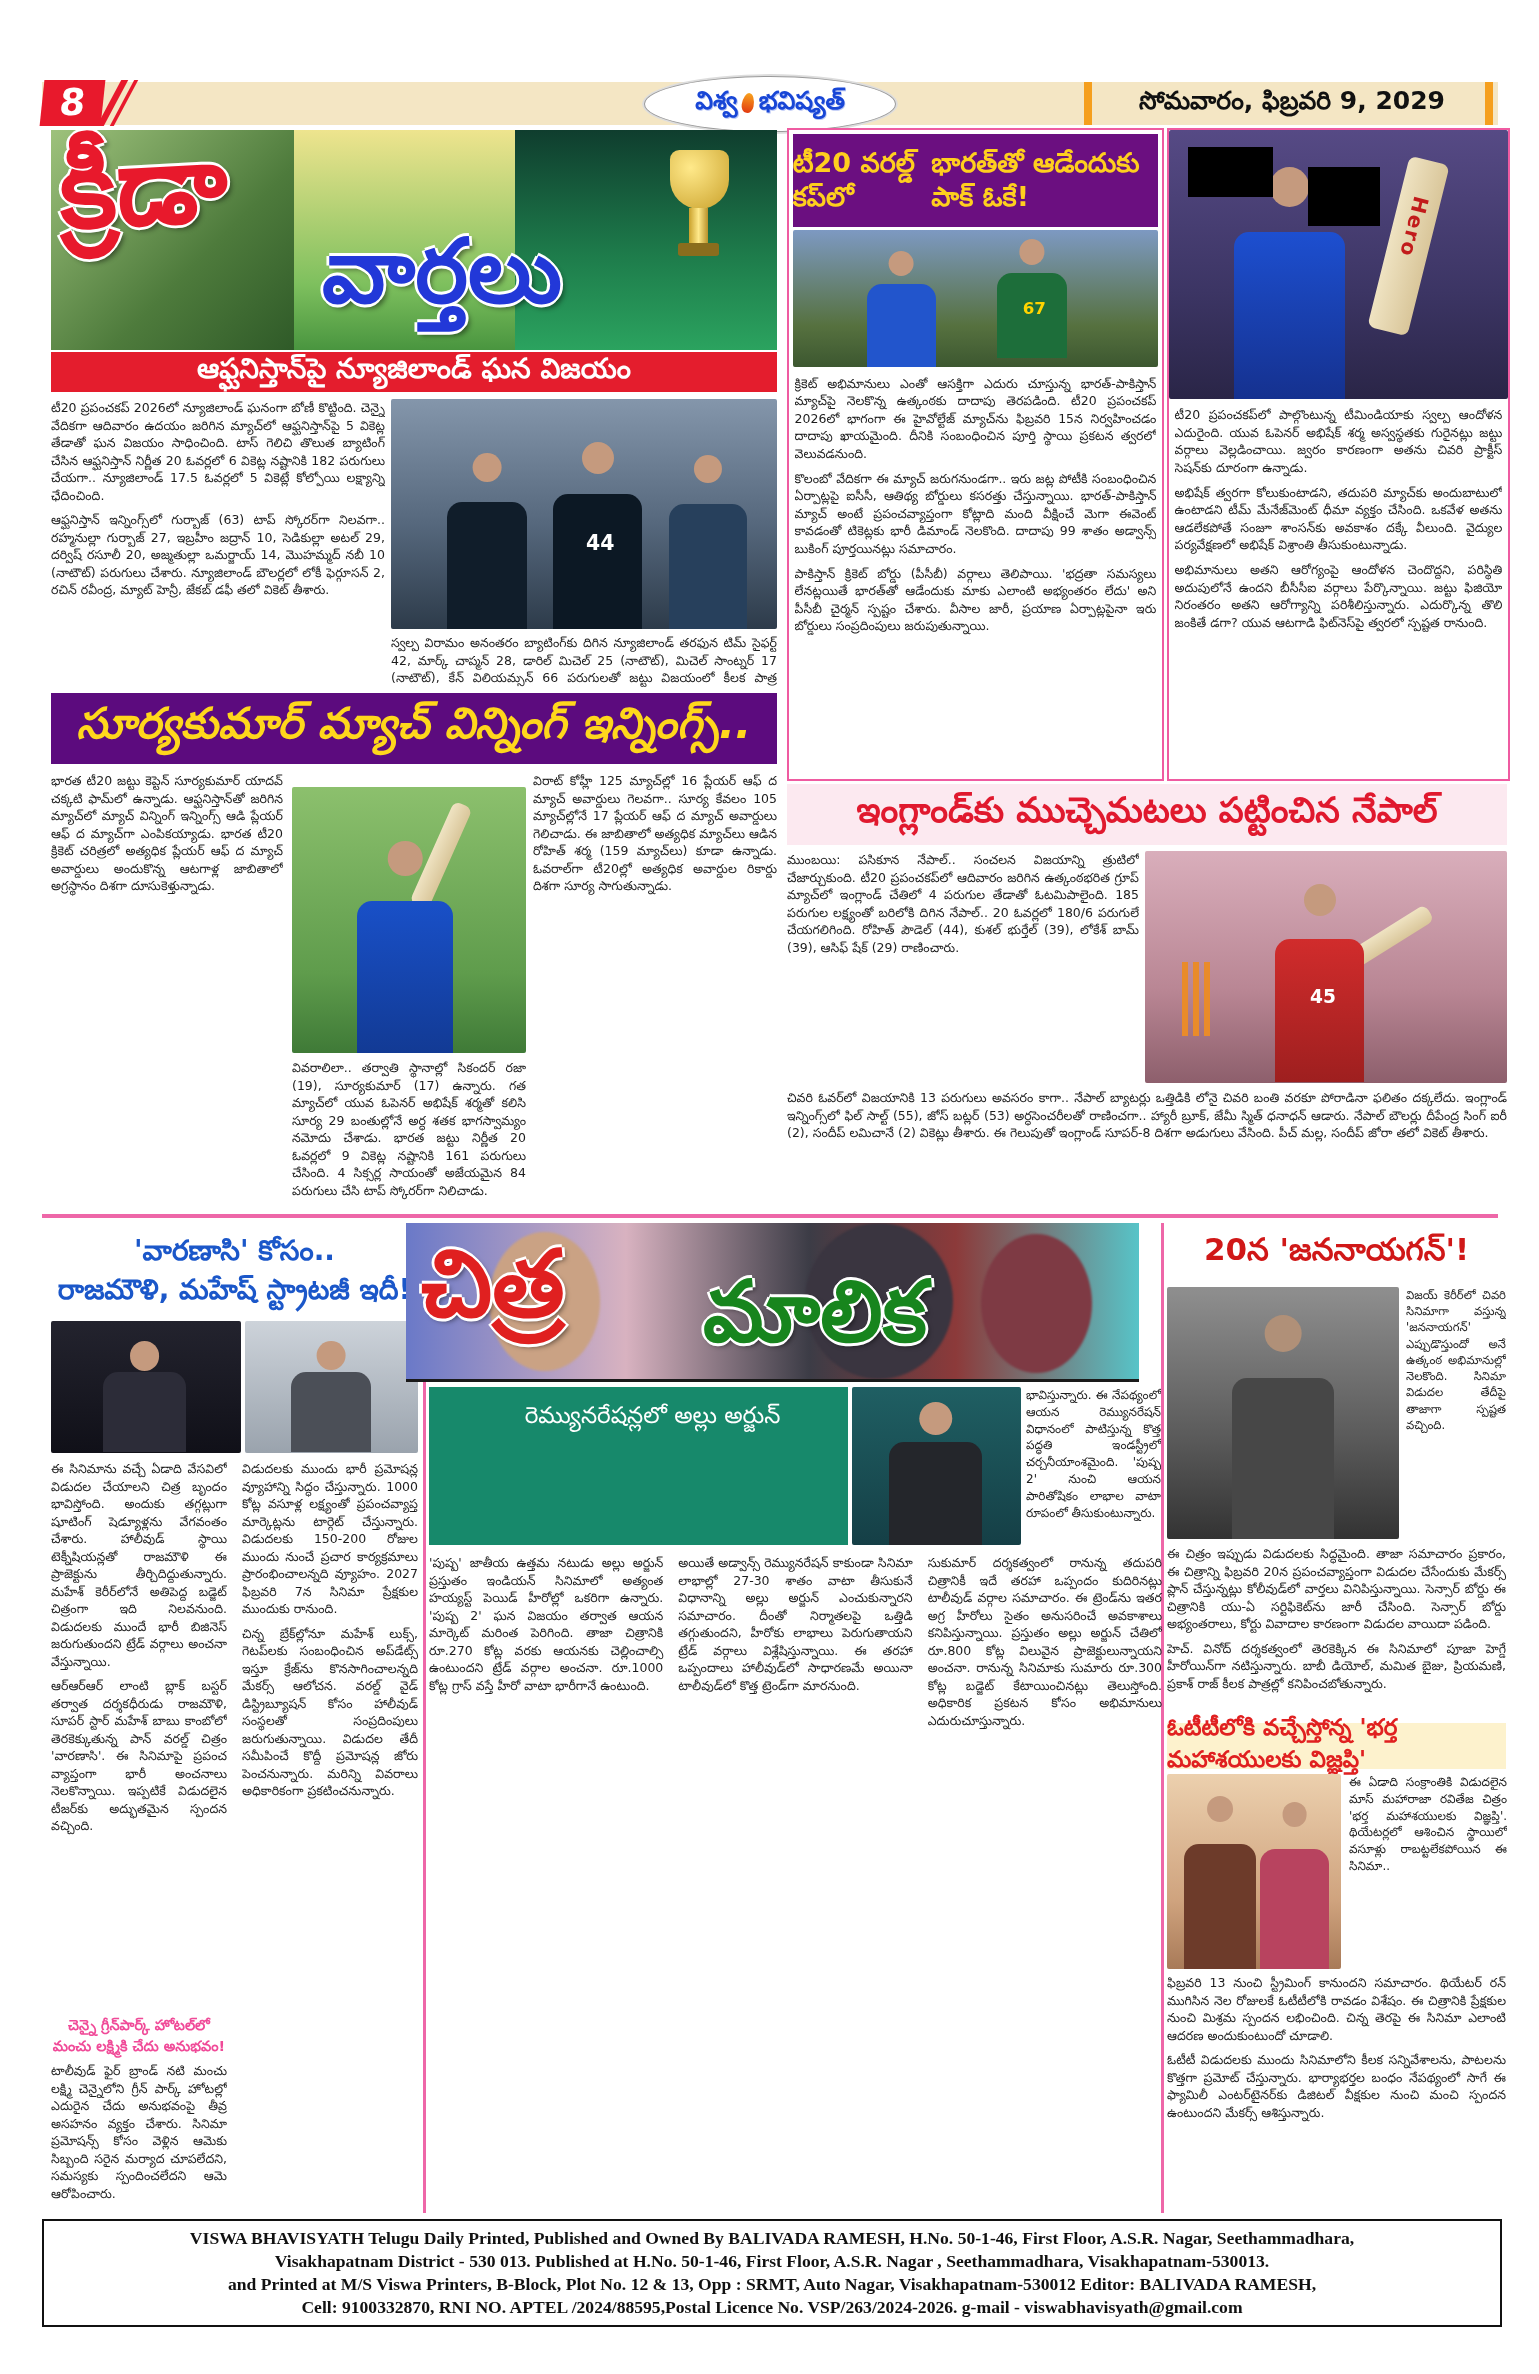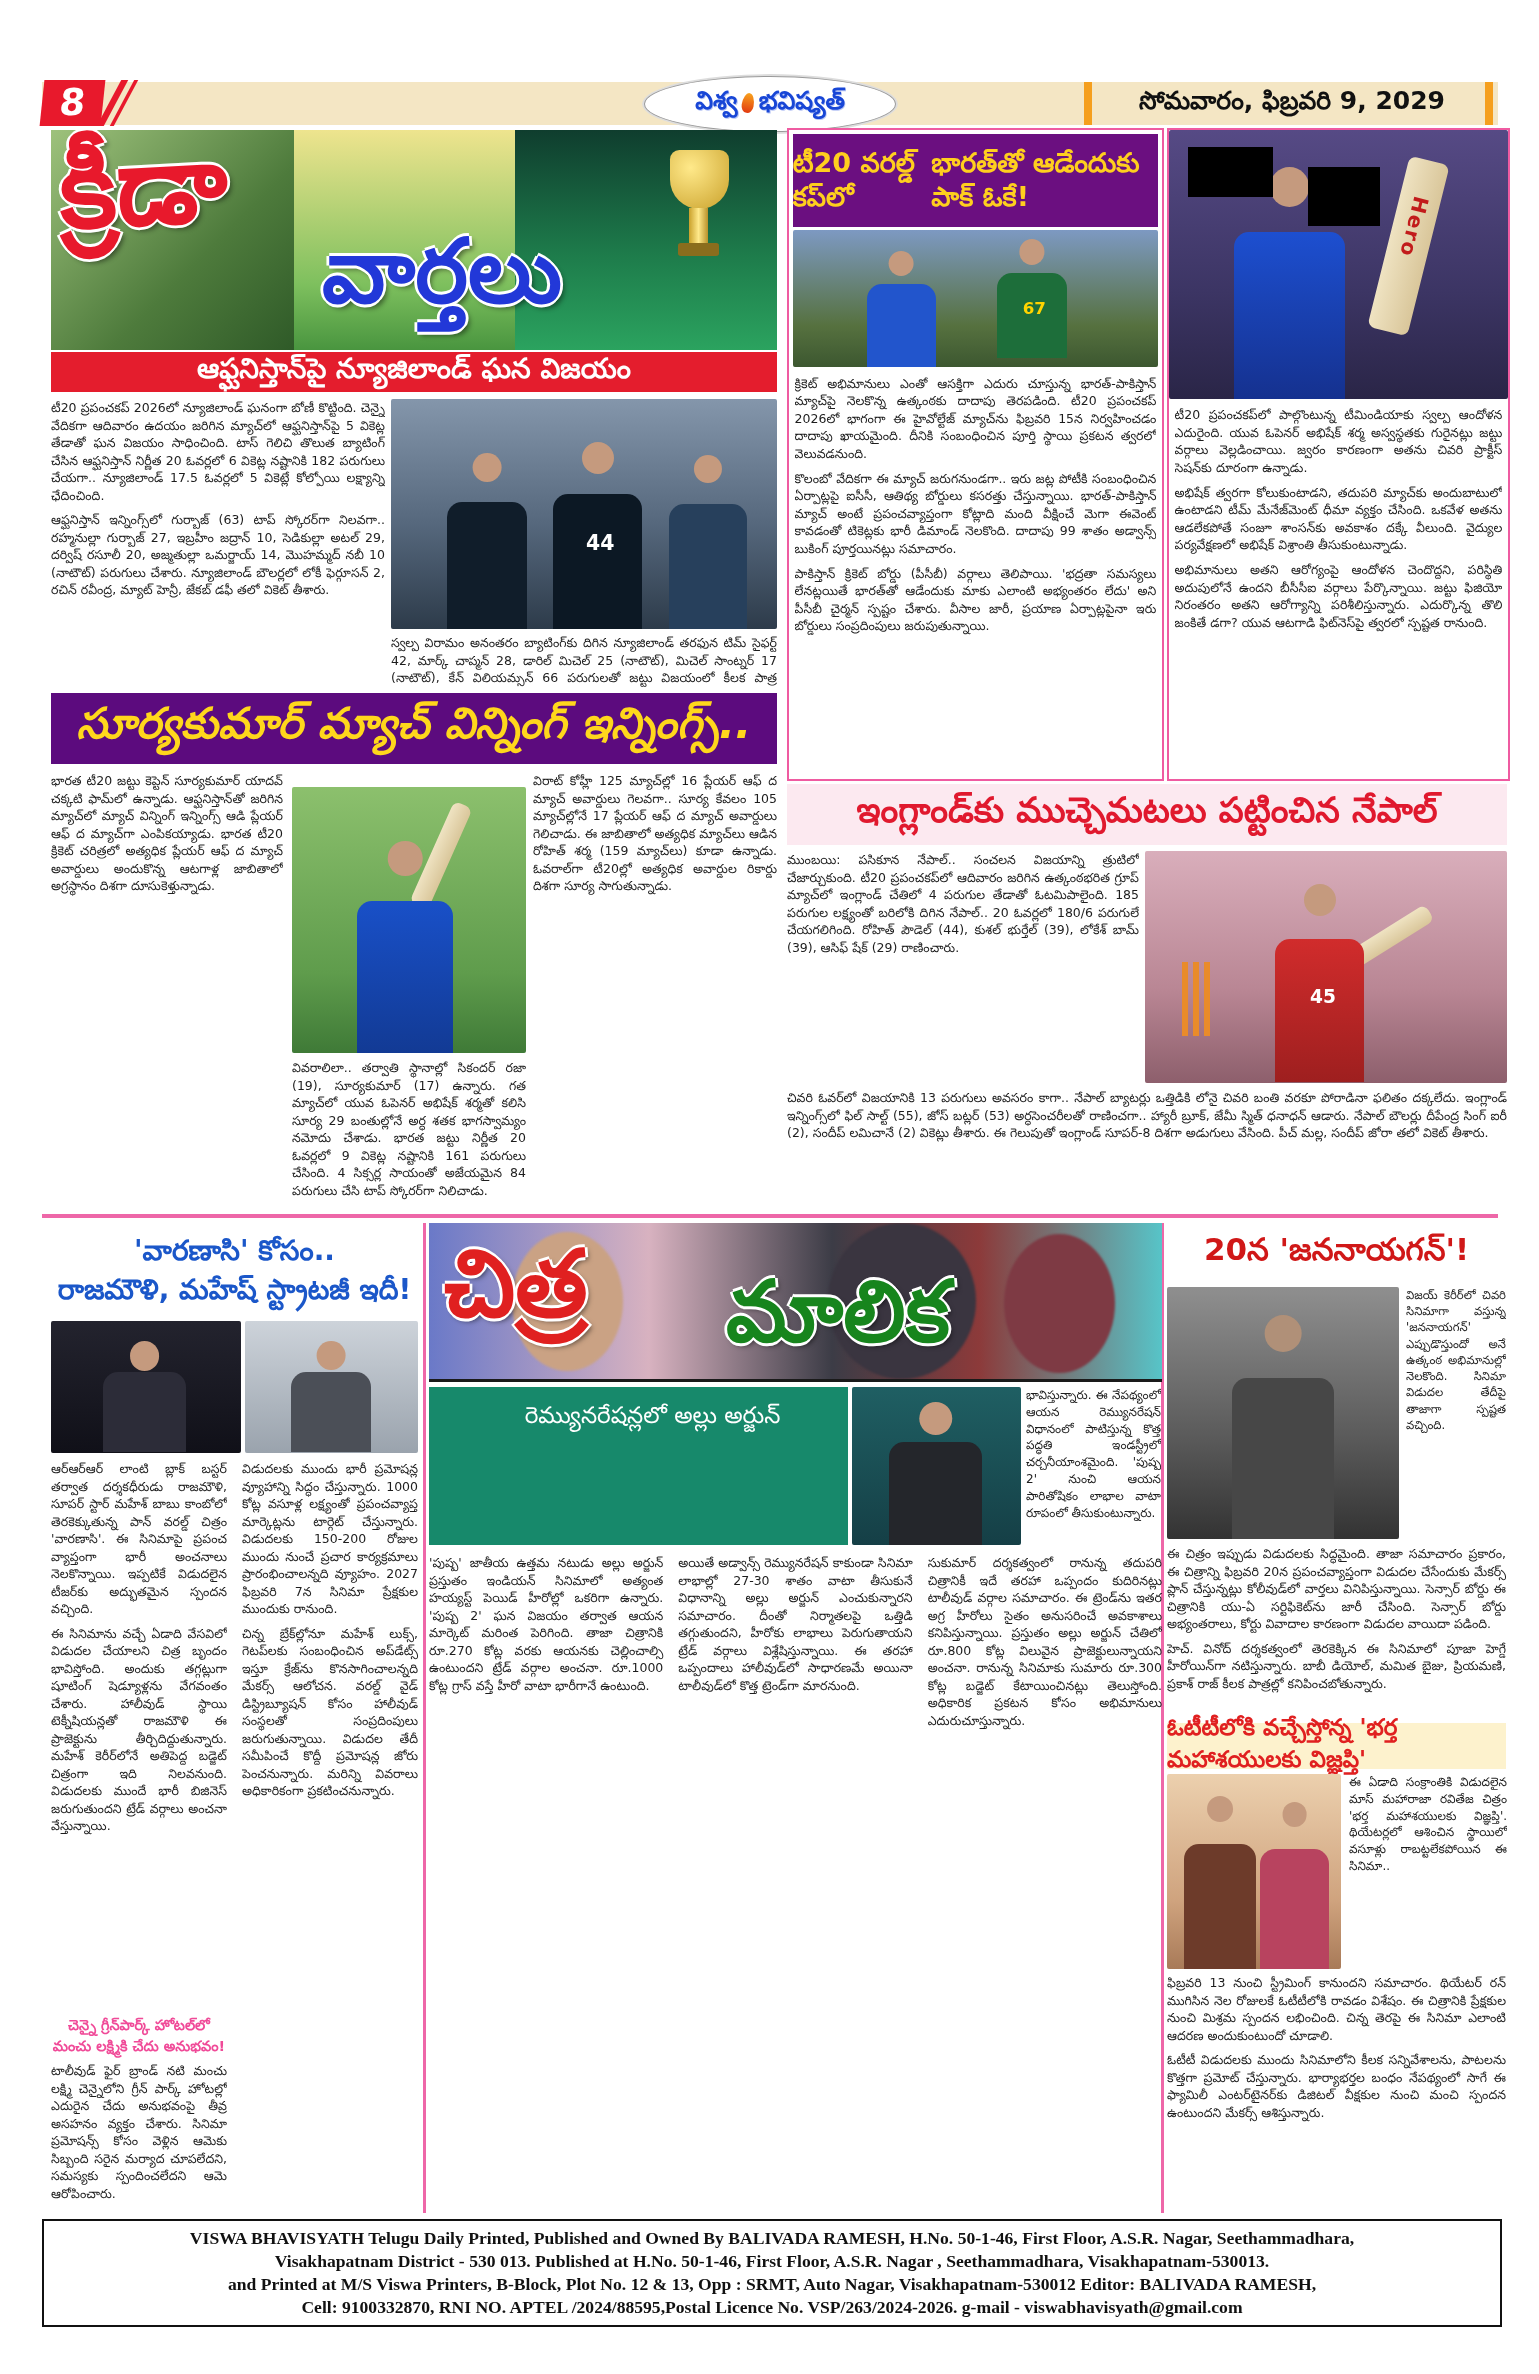--- a/index.html
+++ b/index.html
@@ -50,21 +50,21 @@
              align-items:center;justify-content:center;line-height:1.25;text-align:center;}
   .nepal-bar{left:787px;top:784px;width:720px;height:61px;background:#fce9f0;color:#e0192e;font-weight:900;
              font-size:35px;display:flex;align-items:center;justify-content:center;}
   .redact{position:absolute;background:#000;}
   .bat{position:absolute;background:linear-gradient(90deg,#efe3c2,#d9c69a);border-radius:7.4px;}
   .bat-label{position:absolute;writing-mode:vertical-rl;color:#c21b1b;font-weight:900;font-size:20.4px;letter-spacing:1.9px;}
   
   .hline-pink{left:42px;top:1214px;width:1456px;height:3.7px;background:#ee67a8;}
   .vline{width:2.8px;background:#ee67a8;top:1223px;height:990px;}
   .varanasi-head{left:51px;top:1231px;width:367px;color:#1b57c9;font-weight:900;font-size:28px;text-align:center;line-height:1.4;}
-  .cine-banner{left:429px;top:1223px;width:733px;height:156px;overflow:hidden;border-bottom:3.7px solid #1a1a1a;
+  .cine-banner{left:406px;top:1223px;width:733px;height:156px;overflow:hidden;border-bottom:3.7px solid #1a1a1a;
                background:linear-gradient(90deg,#6a79c8,#d8b2c0 30%,#3c3c46 55%,#8c3a3a 75%,#57c4c8);}
   .blob{position:absolute;border-radius:50%;filter:blur(0.9px);}
   .cine-t1{position:absolute;left:15px;top:7.4px;font-size:93px;font-weight:900;color:#e02020;
      text-shadow:-2.8px 0 #fff,2.8px 0 #fff,0 -2.8px #fff,0 2.8px #fff,2.8px 2.8px 5.6px rgba(0,0,0,.5);}
   .cine-t2{position:absolute;left:297px;top:39px;font-size:85px;font-weight:900;color:#17851d;
      text-shadow:-2.8px 0 #fff,2.8px 0 #fff,0 -2.8px #fff,0 2.8px #fff,2.8px 2.8px 5.6px rgba(0,0,0,.5);}
   .trend-box{left:429px;top:1387px;width:419px;height:158px;background:#17896b;color:#fff;text-align:center;}
   .trend-kicker{font-size:23px;margin-top:15px;padding-left:28px;}
   .trend-head{font-size:52px;font-weight:900;margin-top:7.4px;}
   .jana-head{left:1167px;top:1231px;width:339px;color:#d01818;font-weight:900;font-size:31px;text-align:center;}
@@ -225,22 +225,22 @@
         <div class="torso" style="background:#2c2c38;"></div>
     </div>
   </div>
   <div class="abs photo" style="left:245px;top:1321px;width:173px;height:132px;background:linear-gradient(180deg,#cdd3da,#9aa3ad);">
     <div class="fig" style="left:46px;top:20.4px;width:80px;height:111px;">
       <div class="head"></div>
         <div class="torso" style="background:#4b4f57;"></div>
     </div>
   </div>
   <div class="abs body-txt" style="left:51px;top:1460px;width:176px;height:549px;">
+    <p>ఈ సినిమాను వచ్చే ఏడాది వేసవిలో విడుదల చేయాలని చిత్ర బృందం భావిస్తోంది. అందుకు తగ్గట్లుగా షూటింగ్ షెడ్యూళ్లను వేగవంతం చేశారు. హాలీవుడ్ స్థాయి టెక్నీషియన్లతో రాజమౌళి ఈ ప్రాజెక్టును తీర్చిదిద్దుతున్నారు. మహేశ్ కెరీర్‌లోనే అతిపెద్ద బడ్జెట్ చిత్రంగా ఇది నిలవనుంది. విడుదలకు ముందే భారీ బిజినెస్ జరుగుతుందని ట్రేడ్ వర్గాలు అంచనా వేస్తున్నాయి.</p>
     <p>ఆర్‌ఆర్‌ఆర్ లాంటి బ్లాక్ బస్టర్ తర్వాత దర్శకధీరుడు రాజమౌళి, సూపర్ స్టార్ మహేశ్ బాబు కాంబోలో తెరకెక్కుతున్న పాన్ వరల్డ్ చిత్రం 'వారణాసి'. ఈ సినిమాపై ప్రపంచ వ్యాప్తంగా భారీ అంచనాలు నెలకొన్నాయి. ఇప్పటికే విడుదలైన టీజర్‌కు అద్భుతమైన స్పందన వచ్చింది.</p>
-    <p>ఈ సినిమాను వచ్చే ఏడాది వేసవిలో విడుదల చేయాలని చిత్ర బృందం భావిస్తోంది. అందుకు తగ్గట్లుగా షూటింగ్ షెడ్యూళ్లను వేగవంతం చేశారు. హాలీవుడ్ స్థాయి టెక్నీషియన్లతో రాజమౌళి ఈ ప్రాజెక్టును తీర్చిదిద్దుతున్నారు. మహేశ్ కెరీర్‌లోనే అతిపెద్ద బడ్జెట్ చిత్రంగా ఇది నిలవనుంది. విడుదలకు ముందే భారీ బిజినెస్ జరుగుతుందని ట్రేడ్ వర్గాలు అంచనా వేస్తున్నాయి.</p>
   </div>
   <div class="abs body-txt" style="left:242px;top:1460px;width:176px;height:752px;">
     <p>విడుదలకు ముందు భారీ ప్రమోషన్ల వ్యూహాన్ని సిద్ధం చేస్తున్నారు. 1000 కోట్ల వసూళ్ల లక్ష్యంతో ప్రపంచవ్యాప్త మార్కెట్లను టార్గెట్ చేస్తున్నారు. విడుదలకు 150-200 రోజుల ముందు నుంచే ప్రచార కార్యక్రమాలు ప్రారంభించాలన్నది వ్యూహం. 2027 ఫిబ్రవరి 7న సినిమా ప్రేక్షకుల ముందుకు రానుంది.</p>
     <p>చిన్న బ్రేక్‌ల్లోనూ మహేశ్ లుక్స్, గెటప్‌లకు సంబంధించిన అప్‌డేట్స్ ఇస్తూ క్రేజ్‌ను కొనసాగించాలన్నది మేకర్స్ ఆలోచన. వరల్డ్ వైడ్ డిస్ట్రిబ్యూషన్ కోసం హాలీవుడ్ సంస్థలతో సంప్రదింపులు జరుగుతున్నాయి. విడుదల తేదీ సమీపించే కొద్దీ ప్రమోషన్ల జోరు పెంచనున్నారు. మరిన్ని వివరాలు అధికారికంగా ప్రకటించనున్నారు.</p>
   </div>
 
   <div class="abs" style="left:51px;top:2015px;width:176px;height:198px;overflow:hidden;">
     <div class="sub-head-pink">
       <div>చెన్నై గ్రీన్‌పార్క్ హోటల్‌లో</div>
       <div>మంచు లక్ష్మికి చేదు అనుభవం!</div>

